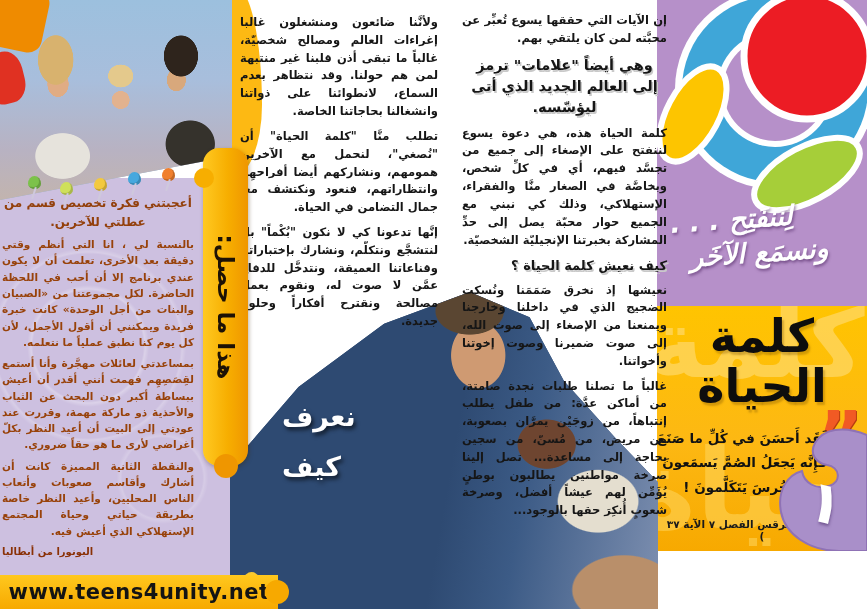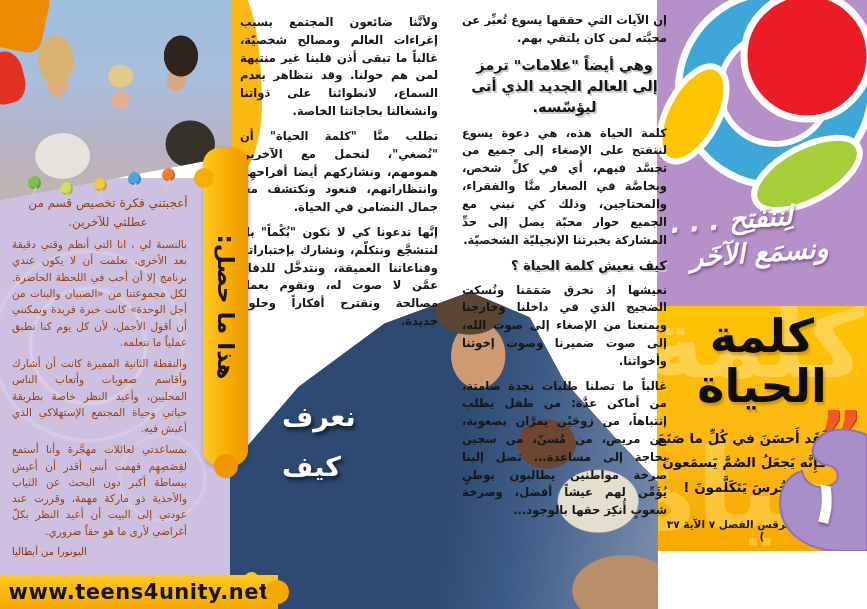--- a/index.html
+++ b/index.html
@@ -25,24 +25,24 @@
       radial-gradient(ellipse 44px 42px at 82% 72%, #35322c 0 55%, rgba(0,0,0,0) 57%),
       linear-gradient(180deg,#9cc0de 0%,#a8bedc 40%,#b8b2c2 75%,#c2b4ae 100%);}
   .corner-orange{position:absolute;left:-10px;top:-14px;width:56px;height:64px;background:#ef8b00;
     border-radius:14px;transform:rotate(12deg);z-index:3;}
   .corner-red{position:absolute;left:-16px;top:52px;width:40px;height:52px;background:#e03122;
     border-radius:40%;transform:rotate(-14deg);z-index:3;}
   .pin{position:absolute;width:13px;height:13px;border-radius:50% 50% 45% 55%/60% 60% 40% 40%;
     box-shadow:inset -2px -2px 0 rgba(0,0,0,.18);z-index:4;}
   .pin::after{content:"";position:absolute;left:5px;top:11px;width:2px;height:12px;background:#cfc8dc;transform:rotate(18deg);}
 
-  .story{position:absolute;left:12px;top:194px;width:192px;z-index:5;direction:rtl;
-    color:#98420a;font-weight:normal;font-size:10.5px;line-height:1.55;text-align:justify;text-align-last:right;}
+  .story{position:absolute;left:2px;top:194px;width:192px;z-index:5;direction:rtl;
+    color:#98420a;font-weight:bold;font-size:10.5px;line-height:1.55;text-align:justify;text-align-last:right;}
   .story .lead{font-size:12px;text-align:center;text-align-last:center;margin:0 0 5px 0;color:#93400b;}
-  .story p{margin:0 17px 5px 0;}
+  .story p{margin:0 0 5px 0;}
   .story .signature{font-size:10px;text-align:right;text-align-last:left;color:#8a3106;margin-top:2px;}
 
   .vbanner{position:absolute;left:203px;top:148px;width:45px;height:318px;z-index:6;
     background:linear-gradient(90deg,#ffc922 0%,#f7ae00 55%,#ef9600 100%);
     border-radius:16px;box-shadow:1px 2px 4px rgba(60,40,10,.35);}
   .vbanner::before{content:"";position:absolute;left:-9px;top:20px;width:20px;height:20px;border-radius:50%;background:#f7ae00;}
   .vbanner::after{content:"";position:absolute;left:11px;bottom:-12px;width:24px;height:24px;border-radius:50%;background:#ef9600;}
   .vbanner span{position:absolute;top:50%;left:50%;transform:translate(-50%,-50%) rotate(90deg);
     white-space:nowrap;direction:rtl;font-weight:bold;font-size:23px;color:#1d1205;letter-spacing:1px;}
 
@@ -125,45 +125,45 @@
 
   <div class="pin" style="left:28px;top:176px;background:#7cc24a;"></div>
   <div class="pin" style="left:60px;top:182px;background:#cfe05a;"></div>
   <div class="pin" style="left:94px;top:178px;background:#f3c93e;"></div>
   <div class="pin" style="left:128px;top:172px;background:#46a8de;"></div>
   <div class="pin" style="left:162px;top:168px;background:#f07f2e;"></div>
 
   <div class="story">
     <p class="lead">أعجبتني فكرة تخصيص قسم من عطلتي للآخرين.</p>
     <p>بالنسبة لي ، انا التي أنظم وقتي دقيقة بعد الأخرى، تعلمت أن لا يكون عندي برنامج إلا أن أحب في اللحظة الحاضرة. لكل مجموعتنا من «الصبيان والبنات من أجل الوحدة» كانت خبرة فريدة ويمكنني أن أقول الأجمل، لأن كل يوم كنا نطبق عملياً ما نتعلمه.</p>
+    <p>بمساعدتي لعائلات مهجَّرة وأنا أستمع لقِصَصِهِم فهمت أنني أقدر أن أعيش ببساطة أكبر دون البحث عن الثياب والأحذية ذو ماركة مهمة، وقررت عند عودتي إلى البيت أن أعيد النظر بكلّ أغراضي لأرى ما هو حقاً ضروري.</p>
     <p>والنقطة الثانية المميزة كانت أن أشارك وأقاسم صعوبات وأتعاب الناس المحليين، وأعيد النظر خاصة بطريقة حياتي وحياة المجتمع الإستهلاكي الذي أعيش فيه.</p>
-    <p>بمساعدتي لعائلات مهجَّرة وأنا أستمع لقِصَصِهِم فهمت أنني أقدر أن أعيش ببساطة أكبر دون البحث عن الثياب والأحذية ذو ماركة مهمة، وقررت عند عودتي إلى البيت أن أعيد النظر بكلّ أغراضي لأرى ما هو حقاً ضروري.</p>
     <p class="signature">اليونورا من أيطاليا</p>
   </div>
 
   <div class="divider-blob"></div>
 
   <div class="vbanner">
     <span>هذا ما حصل:</span>
   </div>
 
   <div class="site-bar">
     <span>www.teens4unity.net</span>
   </div>
 
   <div class="col col-a">
-    <p>ولأنَّنا ضائعون المجتمع بسبب إغراءات العالم ومصالح شخصيّة، غالباً ما تبقى أذن قلبنا غير منتبهة لمن هم حولنا. وقد نتظاهر بعدم السماع، لانطوائنا على ذواتنا وانشغالنا بحاجاتنا الخاصة.</p>
+    <p>ولأنَّنا ضائعون ومنشغلون غالبا إغراءات العالم ومصالح شخصيّة، غالباً ما تبقى أذن قلبنا غير منتبهة لمن هم حولنا. وقد نتظاهر بعدم السماع، لانطوائنا على ذواتنا وانشغالنا بحاجاتنا الخاصة.</p>
     <p>تطلب منَّا "كلمة الحياة" أن "نُصغي"، لنحمل مع الآخرين همومهم، ونشاركهم أيضا أفراحهِم وانتظاراتهم، فنعود ونكتشف معا جمال التضامن في الحياة.</p>
     <p>إنَّها تدعونا كي لا نكون "بُكْماً" بل لنتشجَّع ونتكلّم، ونشارك بإختباراتنا وقناعاتنا العميقة، ونتدخَّل للدفاع عمَّن لا صوت له، ونقوم بعمل مصالحة ونقترح أفكاراً وحلولاً جديدة.</p>
   </div>
 
   <div class="col col-b">
     <p>إن الآيات التي حققها يسوع تُعبِّر عن محبَّته لمن كان يلتقي بهم.</p>
     <p class="bighead">وهي أيضاً "علامات" ترمز إلى العالم الجديد الذي أتى ليؤسّسه.</p>
-    <p>كلمة الحياة هذه، هي دعوة يسوع لننفتح على الإصغاء إلى جميع من تجسَّد فيهم، أي في كلِّ شخص، وبخاصَّة في الصغار منَّا والفقراء، والمحتاجين، وذلك كي نبني مع الجميع حوار محبّة يصل إلى حدِّ المشاركة بخبرتنا الإنجيليّة الشخصيّة.</p>
+    <p>كلمة الحياة هذه، هي دعوة يسوع لننفتح على الإصغاء إلى جميع من تجسَّد فيهم، أي في كلِّ شخص، وبخاصَّة في الصغار منَّا والفقراء، الإستهلاكي، وذلك كي نبني مع الجميع حوار محبّة يصل إلى حدِّ المشاركة بخبرتنا الإنجيليّة الشخصيّة.</p>
     <p class="question">كيف نعيش كلمة الحياة ؟</p>
     <p>نعيشها إذ نخرق صَمَمَنا ونُسكت الضجيج الذي في داخلنا وخارجنا ويمنعنا من الإصغاء إلى صوت الله، إلى صوت ضميرنا وصوت إخوتنا وأخواتنا.</p>
     <p>غالباً ما تصلنا طلبات نجدة صامتة، من أماكن عدَّة: من طفل يطلب إنتباهاً، من زوجَيْن يمرَّان بصعوبة، من مريض، من مُسنّ، من سجين بحاجة إلى مساعدة... تصل إلينا صرخة مواطنين يطالبون بوطنٍ يُؤَمِّن لهم عيشاً أفضل، وصرخة شعوبٍ أُنكِرَ حقها بالوجود...</p>
   </div>
 
   <div class="mid-photo">
     <div class="ball"></div>
     <div class="photo-caption">
       <div>نعرف</div>
       <div>كيف</div>

